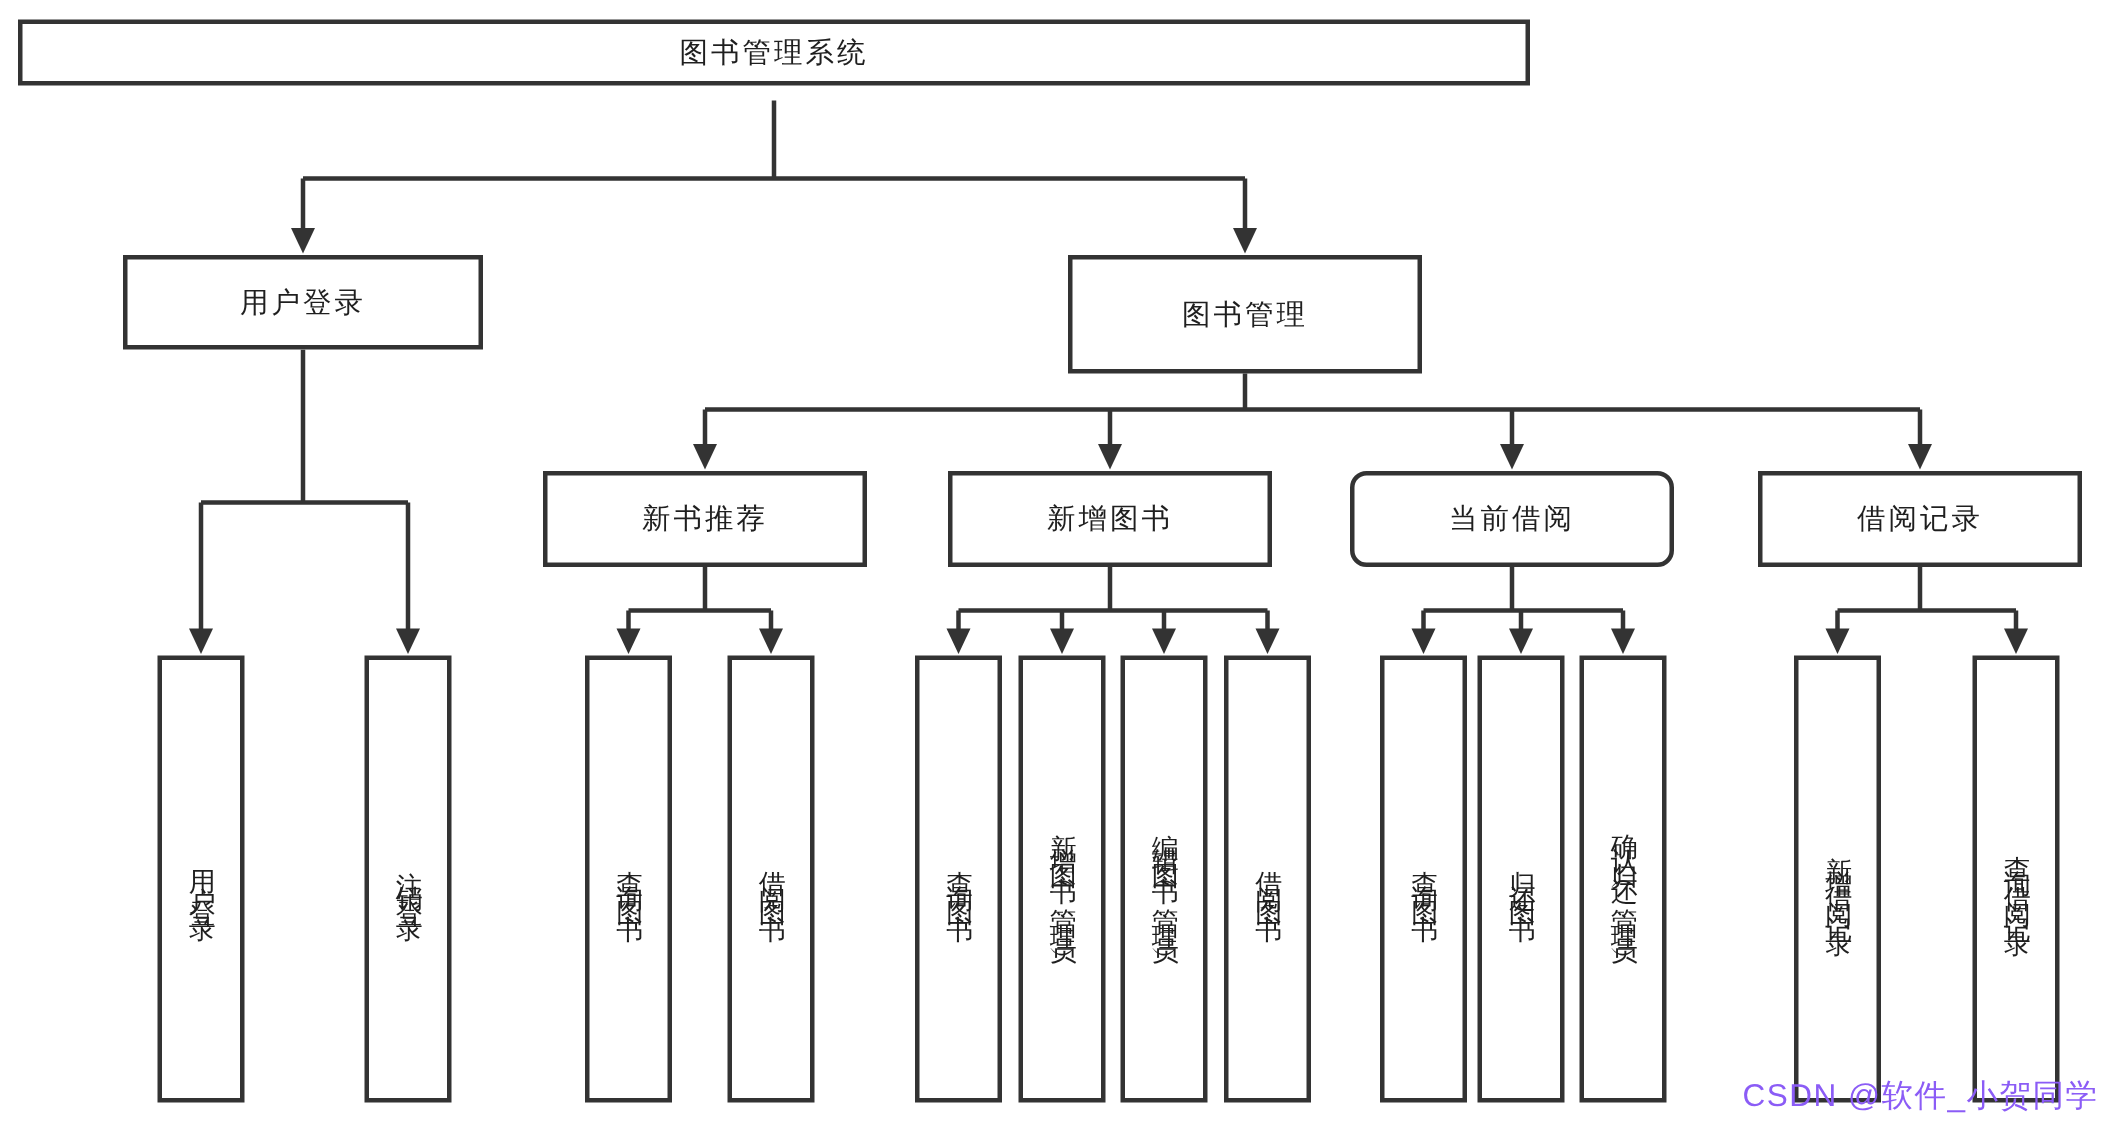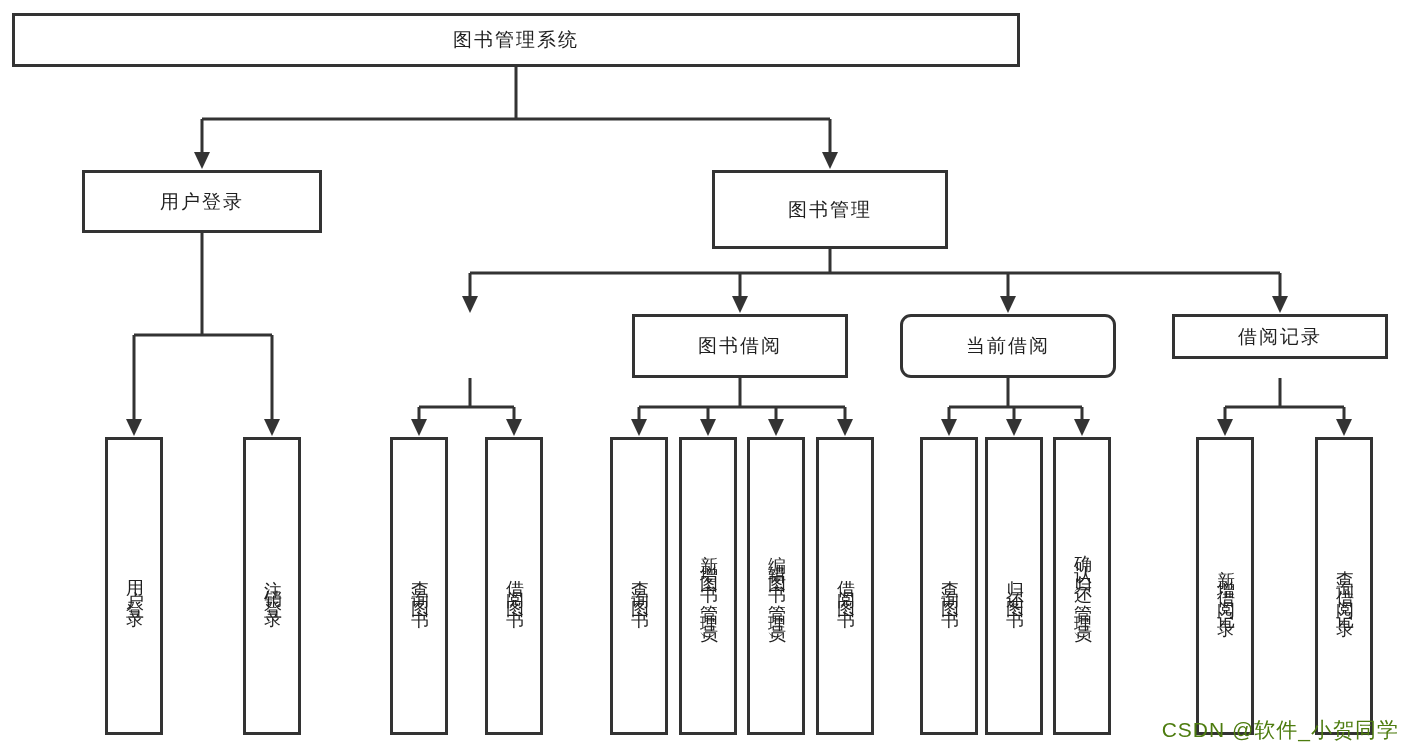--- a/index.html
+++ b/index.html
@@ -47,21 +47,21 @@
     font-size: 18px;
     line-height: 1.1;
     letter-spacing: 10px;
     white-space: nowrap;
   }
   .watermark {
     position: absolute;
     right: 6px;
     bottom: 3px;
     font-size: 21px;
-    color: #4d7c0f;
+    color: #8b5cf6;
     letter-spacing: 1px;
     white-space: nowrap;
   }
 </style>
 </head>
 <body>
 
 <div class="stage">
 
   <svg class="wires" viewBox="0 0 1405 747" aria-hidden="true">
@@ -100,38 +100,41 @@
       <polygon points="1014,436 1006,419 1022,419"></polygon>
       <polygon points="1082,436 1074,419 1090,419"></polygon>
     </g>
     <g>
       <path d="M1280 378 V407 M1225 407 H1344 M1225 407 V420 M1344 407 V420"></path>
       <polygon points="1225,436 1217,419 1233,419"></polygon>
       <polygon points="1344,436 1336,419 1352,419"></polygon>
     </g>
   </svg>
 
-  <div class="box" style="left:12px;top:13px;width:1008px;height:54px;text-align:right;">
+  <div class="box" style="left:12px;top:13px;width:1008px;height:44px;text-align:right;">
     <span class="hlabel">图书管理系统</span>
   </div>
 
   <div class="box" style="left:82px;top:170px;width:240px;height:63px;">
     <span class="hlabel">用户登录</span>
   </div>
   <div class="box" style="left:712px;top:170px;width:236px;height:79px;">
     <span class="hlabel">图书管理</span>
   </div>
 
+  <div class="box" style="left:362px;top:314px;width:216px;height:64px;">
+    <span class="hlabel">新书推荐</span>
+  </div>
   <div class="box" style="left:632px;top:314px;width:216px;height:64px;">
-    <span class="hlabel">图书借阅</span>
+    <span class="hlabel">新增图书</span>
   </div>
   <div class="box" style="left:900px;top:314px;width:216px;height:64px;border-radius:11px;">
     <span class="hlabel">当前借阅</span>
   </div>
-  <div class="box" style="left:1172px;top:314px;width:216px;height:45px;">
+  <div class="box" style="left:1172px;top:314px;width:216px;height:64px;">
     <span class="hlabel">借阅记录</span>
   </div>
 
   <div class="box" style="left:105px;top:437px;width:58px;height:298px;">
     <span class="vlabel">用户登录</span>
   </div>
   <div class="box" style="left:243px;top:437px;width:58px;height:298px;">
     <span class="vlabel">注销登录</span>
   </div>
 

